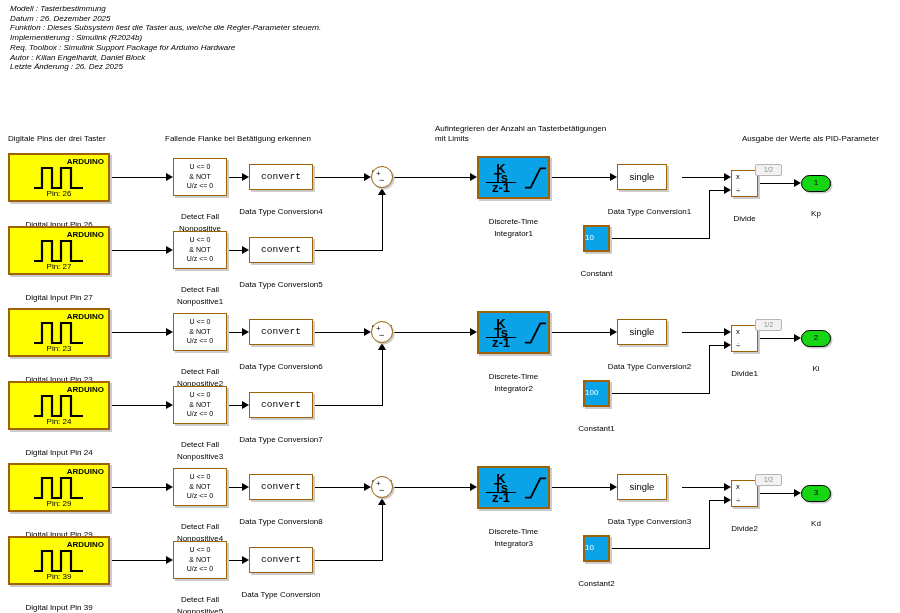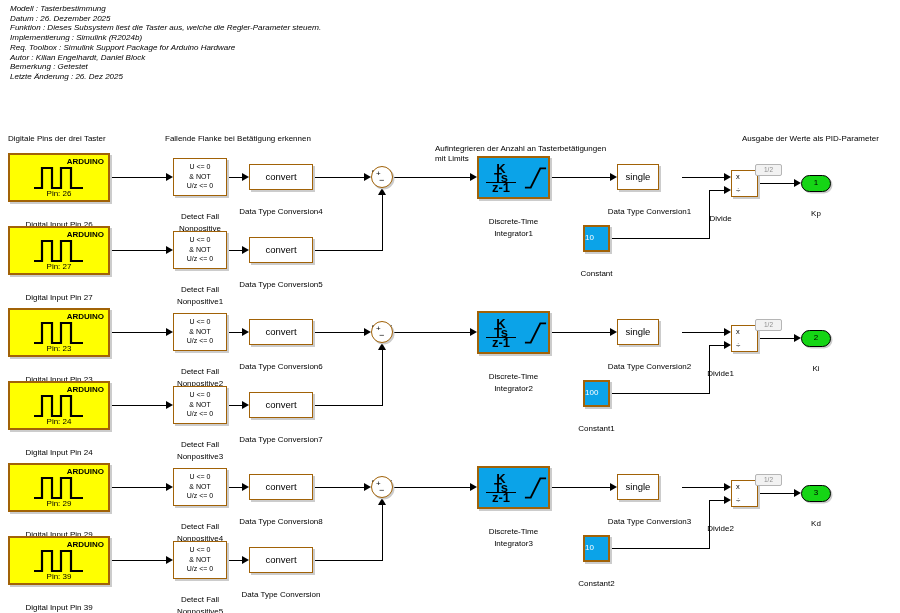--- a/index.html
+++ b/index.html
@@ -5,21 +5,21 @@
   html,body{margin:0;padding:0}
   body{width:900px;height:613px;background:#fff;position:relative;overflow:hidden;
        font-family:"Liberation Sans",sans-serif;color:#000;}
   #canvas{position:absolute;left:0;top:0;width:900px;height:613px;}
 
   
   .hdr{position:absolute;left:10px;top:4px;font-size:8px;line-height:9.7px;font-style:italic;}
 
   
   .cap{position:absolute;font-size:8px;line-height:10px;}
-  .cap1{left:8px;top:134px}.cap2{left:165px;top:134px}.cap3{left:435px;top:144px}.cap4{left:742px;top:134px}
+  .cap1{left:8px;top:134px}.cap2{left:165px;top:134px}.cap3{left:435px;top:124px}.cap4{left:742px;top:134px}
 
   
   .row{position:absolute;left:0;width:900px;height:152px;}
   .r0{top:153px}.r1{top:308px}.r2{top:463px}
 
   
   .w{position:absolute;background:#000;}
   .w1{left:110px;top:24px;width:57px;height:1px}
   .w2{left:227px;top:24px;width:16px;height:1px}
   .w3{left:313px;top:24px;width:52px;height:1px}
@@ -53,51 +53,51 @@
   .arduino .pin{position:absolute;bottom:2px;left:0;width:100%;text-align:center;font-size:8px;}
   .lla1{left:8px;top:53px;width:102px}.lla2{left:8px;top:126px;width:102px}
 
   
   .det{left:173px;width:54px;height:38px;font-size:7px;line-height:9.5px;text-align:center;padding-top:3px;}
   .pos-d1{top:5px}.pos-d2{top:78px}
   .lld{left:146px;width:108px}
   .t45{top:45px}.t57{top:57px}.t118{top:118px}.t130{top:130px}
 
   
-  .cv{left:249px;width:64px;height:26px;font-size:9.5px;text-align:center;line-height:23px;}
+  .cv{left:249px;width:64px;height:26px;font-size:9.5px;text-align:center;line-height:23px;font-family:Liberation Mono, monospace;}
   .pos-c1{top:11px}.pos-c2{top:84px}
   .llc1{left:219px;top:40px;width:124px}.llc2{left:219px;top:113px;width:124px}
 
   
   .sum{left:371px;top:13px;width:22px;height:22px;border-radius:50%;box-shadow:1.5px 1.5px 0 #ccc;}
   .sum .sp{position:absolute;left:4px;top:2px;font-size:8px;}
   .sum .sm{position:absolute;left:7px;top:8px;font-size:9px;}
   .llsum{left:352px;top:1px;width:60px}
 
   
   .integ{left:477px;top:3px;width:73px;height:43px;background:var(--c-blue,#0ba3e8);border-width:2px;display:flex;align-items:center;}
   .frac{margin-left:7px;font-size:13px;font-weight:bold;text-align:center;line-height:9px;}
   .frac .fnum{display:block;border-bottom:1px solid #000;padding:0 2px;}
   .frac .fden{display:block;}
   .sat{margin-left:7px;}
   .lli1{left:470px;top:50px;width:87px}.lli2{left:470px;top:62px;width:87px}
 
   
-  .sng{left:617px;top:11px;width:42px;height:26px;font-size:9.5px;text-align:center;line-height:23px;}
+  .sng{left:617px;top:11px;width:50px;height:26px;font-size:9.5px;text-align:center;line-height:23px;}
   .llsng{left:584px;top:40px;width:131px}
 
   
   .cst{left:583px;top:72px;width:27px;height:27px;background:var(--c-blue,#0ba3e8);border-width:2px;color:#fff;font-size:8px;text-align:left;line-height:22px;}
   .llcst{left:559px;top:102px;width:75px}
 
   
   .divb{left:731px;top:17px;width:27px;height:27px;}
   .divb .dx{position:absolute;left:4px;top:1px;font-size:7.5px;}
   .divb .dd{position:absolute;left:4px;bottom:1px;font-size:8px;}
-  .lldiv{left:688px;top:47px;width:65px}
+  .lldiv{left:712px;top:47px;width:65px}
 
   
   .badge{position:absolute;left:755px;top:11px;width:27px;height:12px;box-sizing:border-box;background:#f2f2f2;
          border:1px solid #b5b5b5;border-radius:2px;color:#8f8f8f;font-size:6.5px;text-align:center;line-height:10px;}
 
   
   .oval{position:absolute;left:801px;top:22px;width:30px;height:17px;box-sizing:border-box;background:var(--c-green,#15d515);
         border:1.5px solid #000;border-radius:9px;font-size:8px;text-align:center;line-height:13px;box-shadow:1.5px 1.5px 0 #ccc;}
   .llout{left:786px;top:42px;width:60px}
 </style>
@@ -106,21 +106,20 @@
 
 <div id="canvas">
 
   <div class="hdr">
     <div>Modell : Tasterbestimmung</div>
     <div>Datum : 26. Dezember 2025</div>
     <div>Funktion : Dieses Subsystem liest die Taster aus, welche die Regler-Parameter steuern.</div>
     <div>Implementierung : Simulink (R2024b)</div>
     <div>Req. Toolbox : Simulink Support Package for Arduino Hardware</div>
     <div>Autor : Kilian Engelhardt, Daniel Block</div>
-    <div>Bemerkung : Getestet</div>
     <div>Letzte Änderung : 26. Dez 2025</div>
   </div>
 
   <div class="cap cap1">Digitale Pins der drei Taster</div>
   <div class="cap cap2">Fallende Flanke bei Betätigung erkennen</div>
   <div class="cap cap3">
     <div>Aufintegrieren der Anzahl an Tasterbetätigungen</div>
     <div>mit Limits</div>
   </div>
   <div class="cap cap4">Ausgabe der Werte als PID-Parameter</div>

